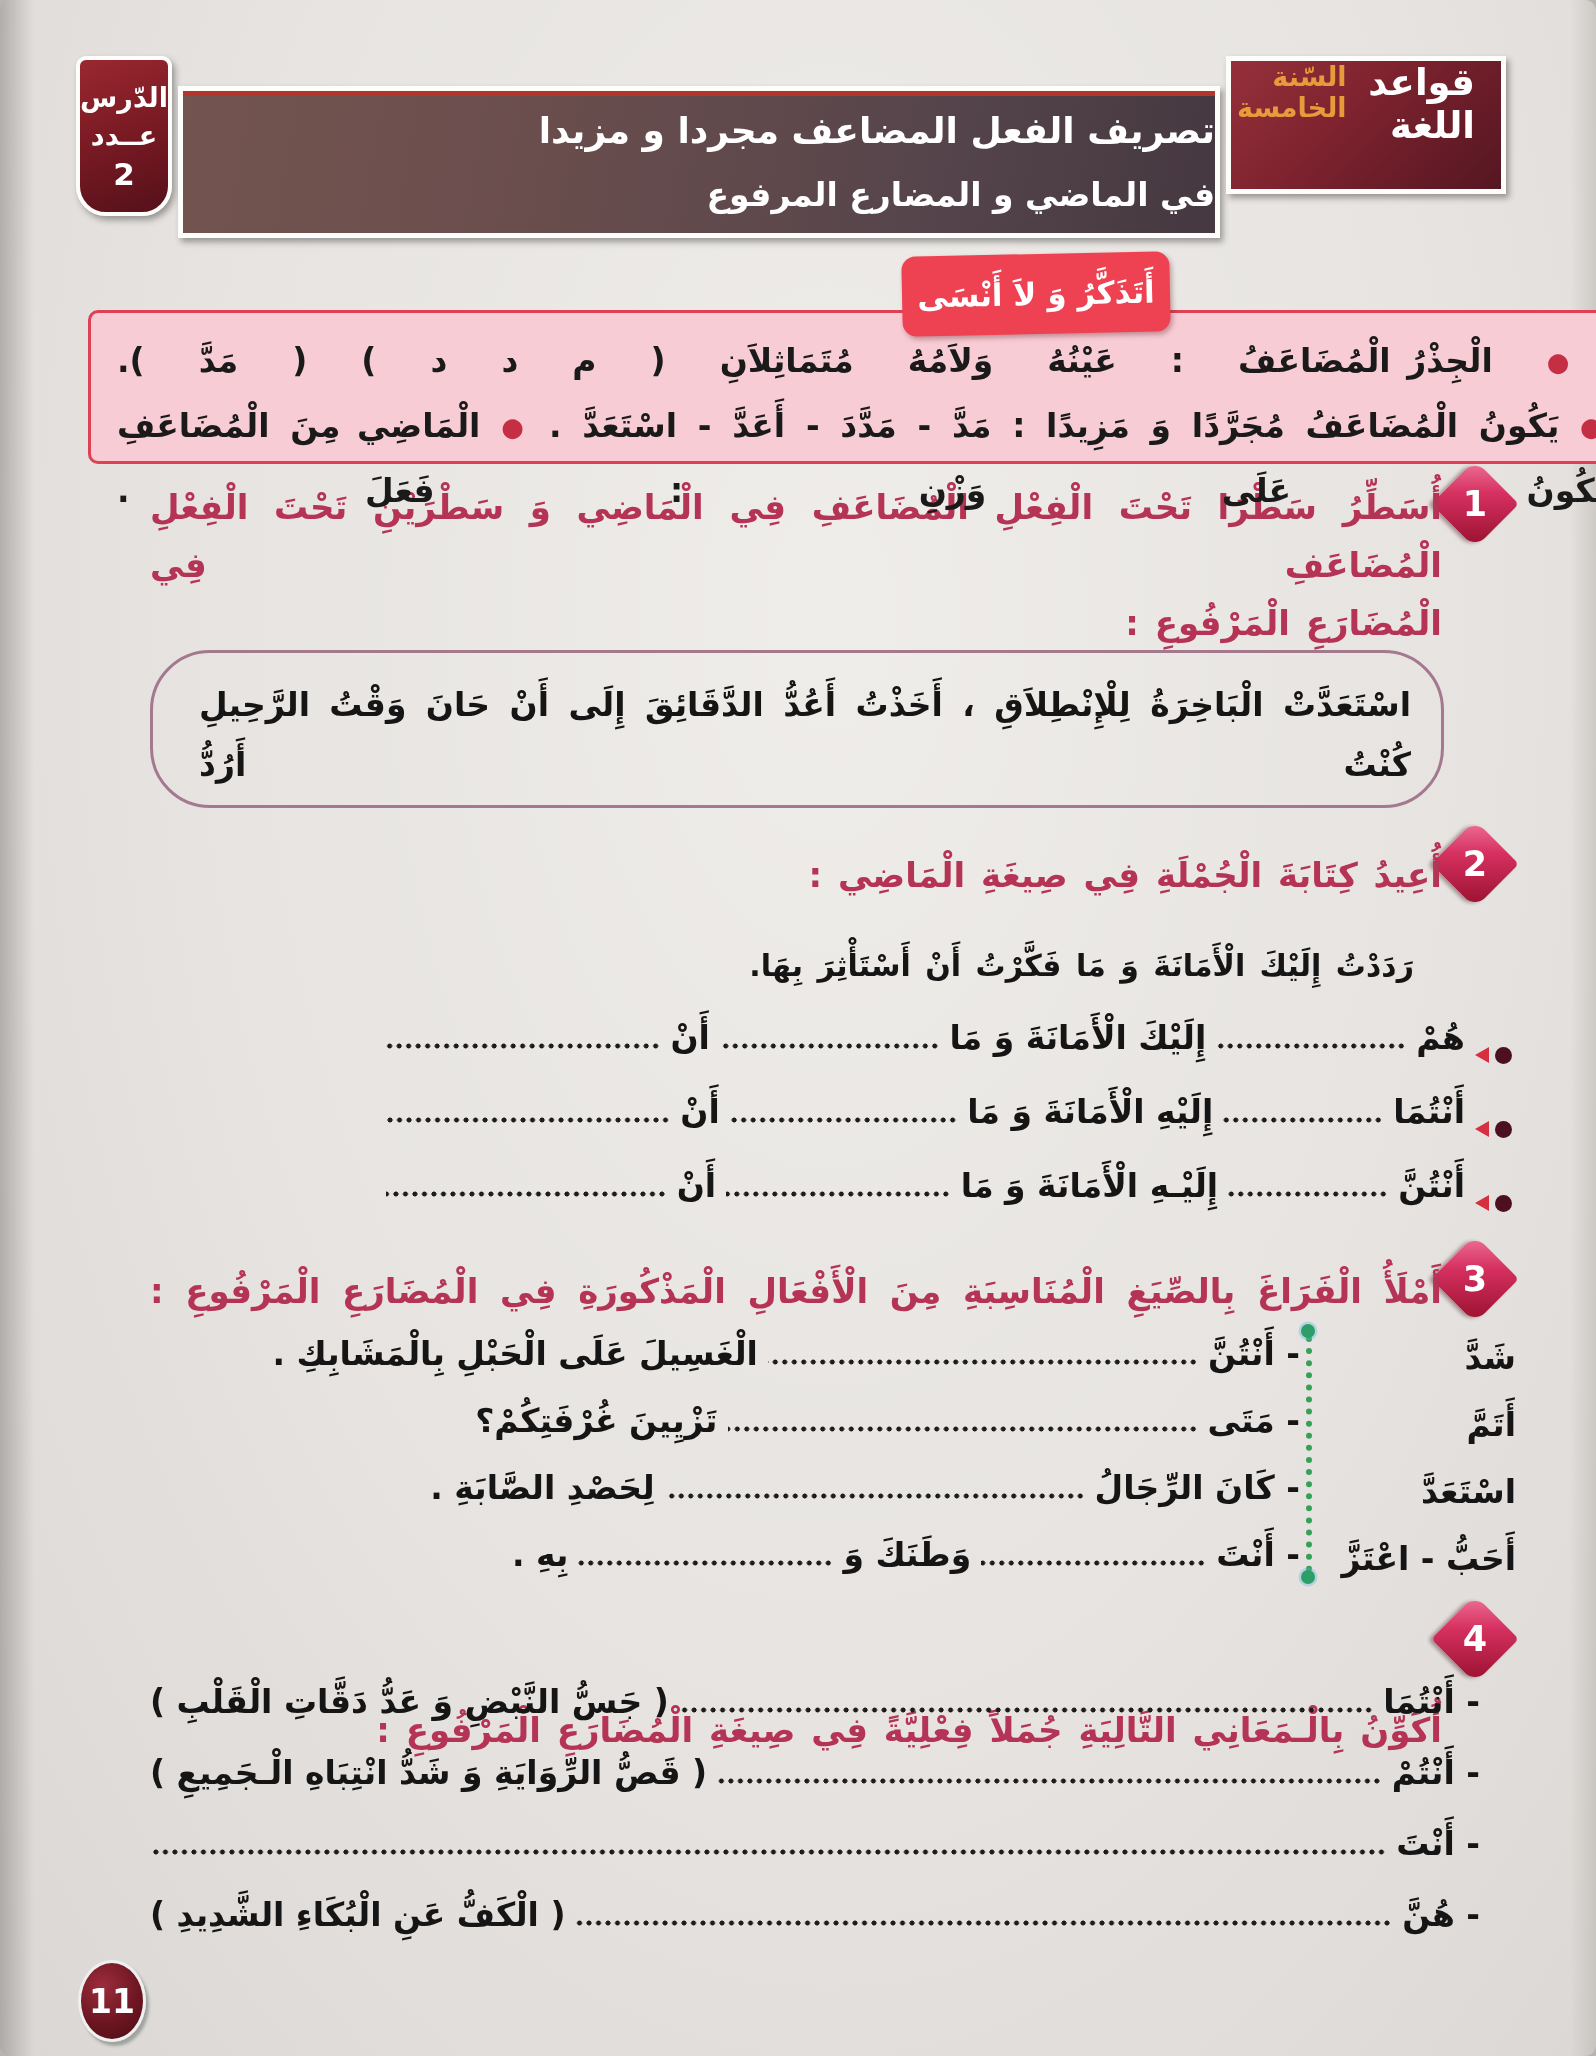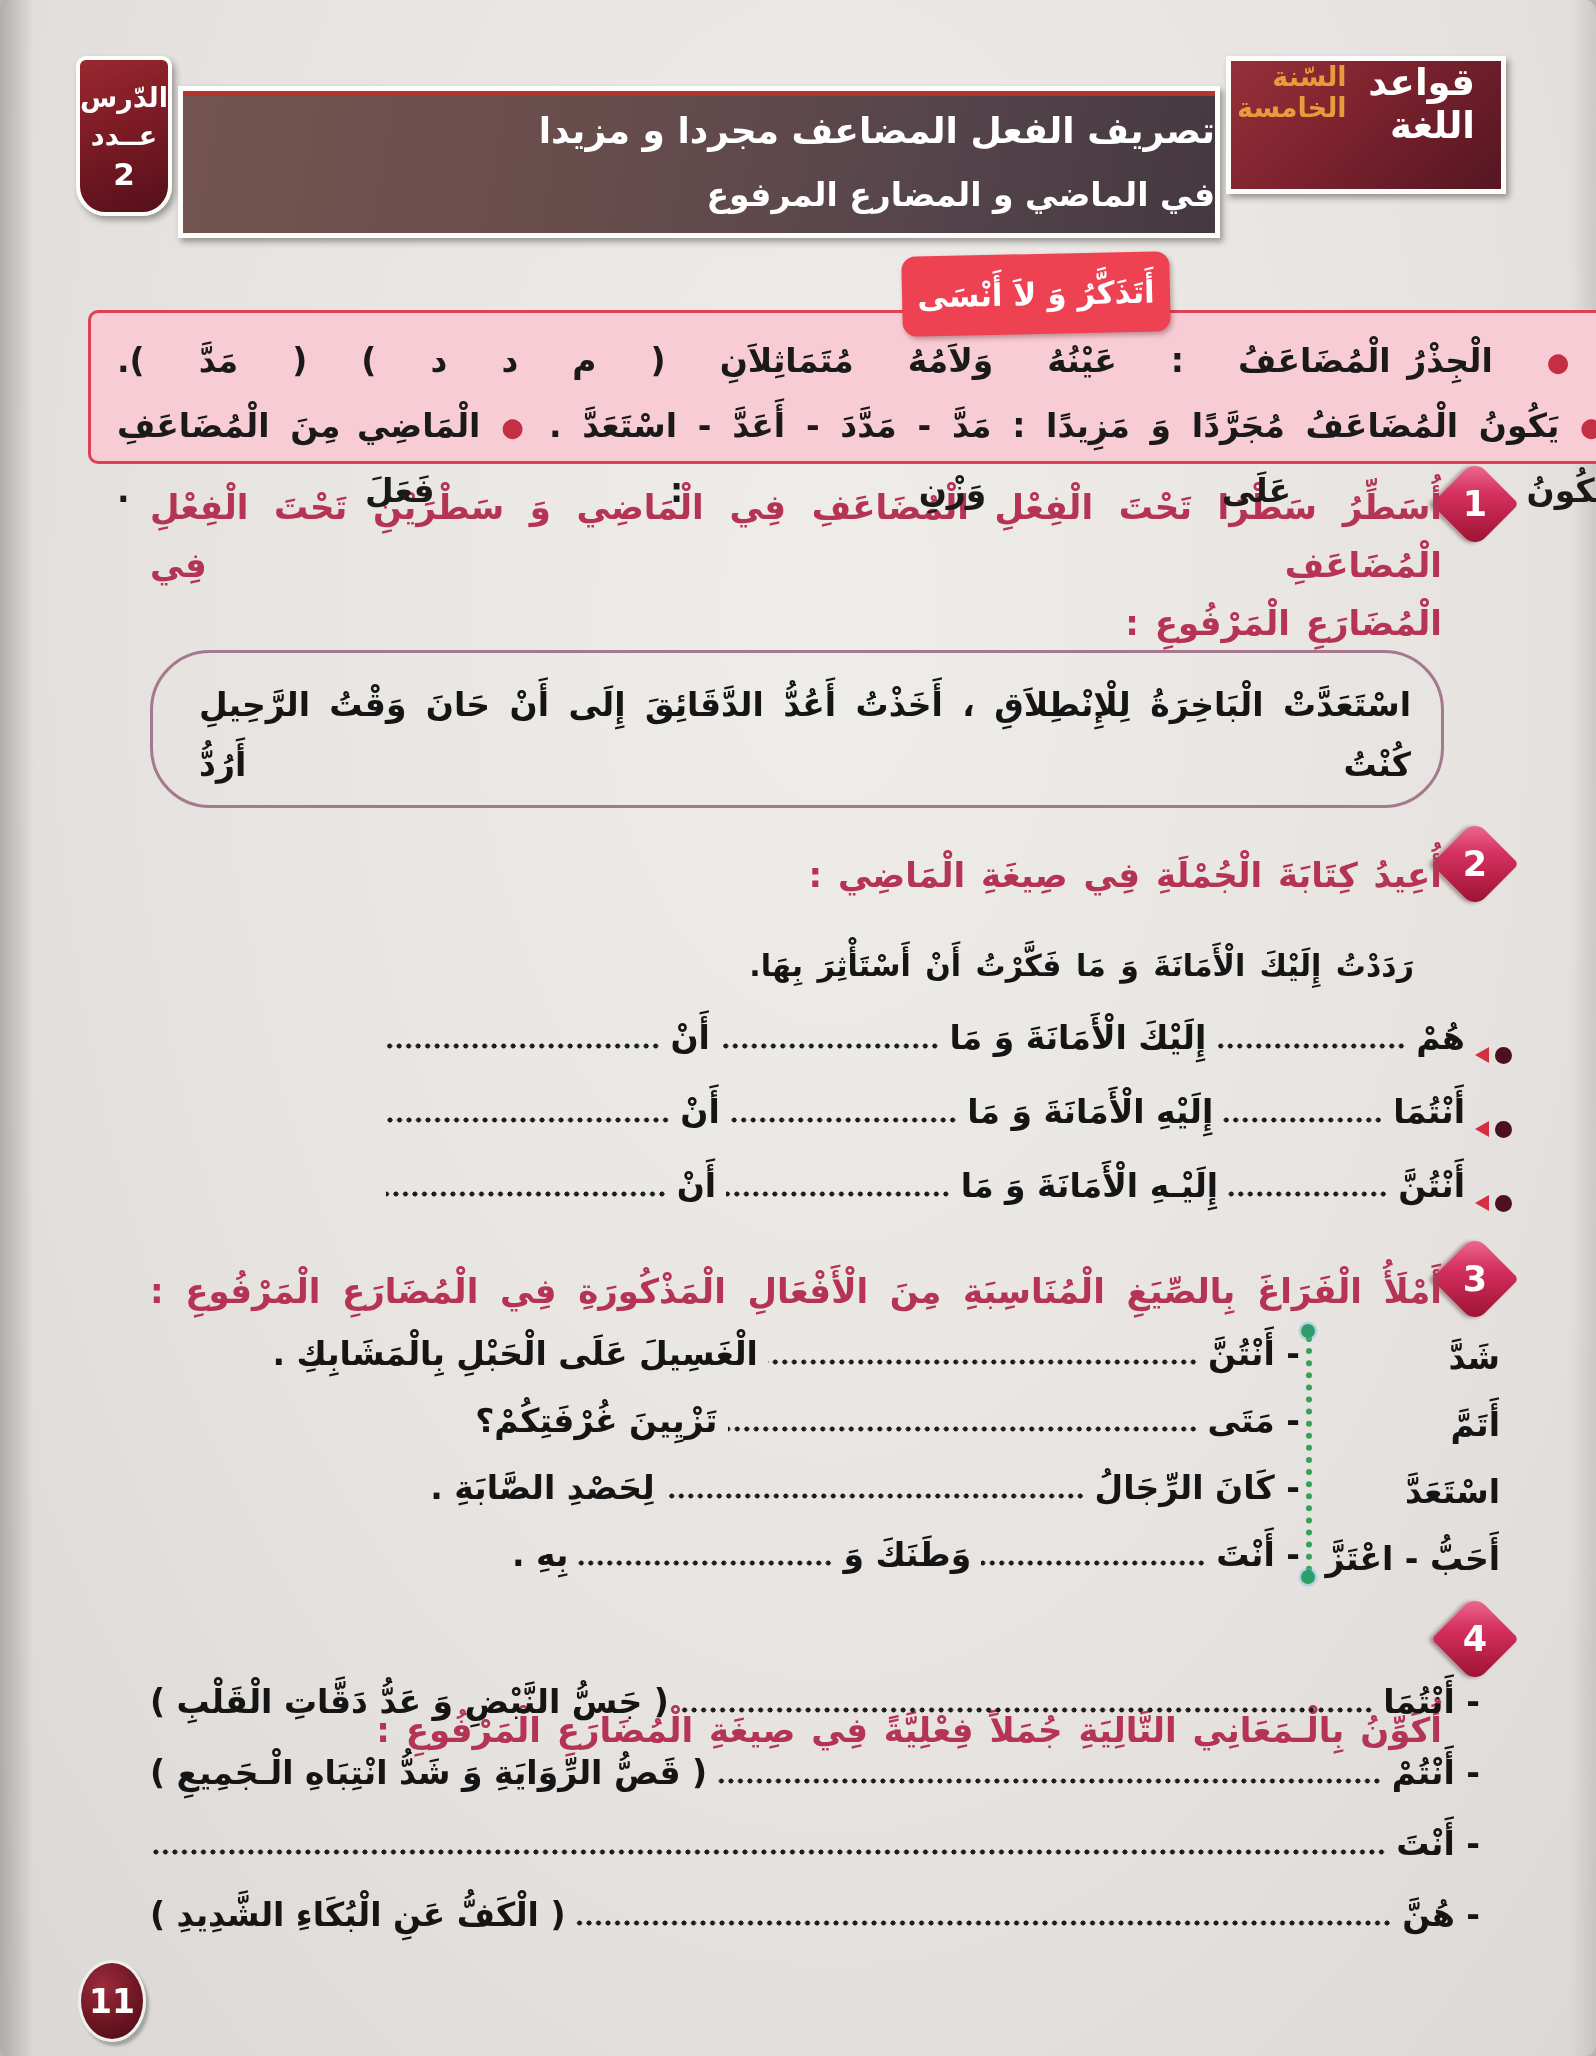--- a/index.html
+++ b/index.html
@@ -97,21 +97,21 @@
   .m-dot{width:17px;height:17px;border-radius:50%;background:#4c1020;}
   .m-arrow{width:0;height:0;border-top:8px solid transparent;border-bottom:8px solid transparent;border-right:14px solid #d62f40;}
   
   #t2rows{left:386px;top:1018px;width:1126px;}
   #t2rows .row{height:74px;}
   #t3rows{left:150px;top:1334px;width:1150px;}
   #t3rows .row{height:67px;justify-content:flex-start;}
   #t4rows{left:150px;top:1682px;width:1330px;}
   #t4rows .row{height:71px;}
   .verbs{
-    position:absolute;right:96px;top:1338px;width:170px;
+    position:absolute;right:80px;top:1338px;width:170px;
     display:flex;flex-direction:column;color:#151515;font-size:33px;text-align:right;
   }
   .verbs div{height:67px;white-space:nowrap;}
   .green-line{
     position:absolute;left:1306px;top:1336px;height:236px;width:0;
     border-left:6px dotted #35a156;
   }
   .green-line::before,.green-line::after{
     content:"";position:absolute;left:-11px;width:14px;height:14px;border-radius:50%;
     background:#2e9e68;box-shadow:0 0 0 2.5px #57b7e055;

